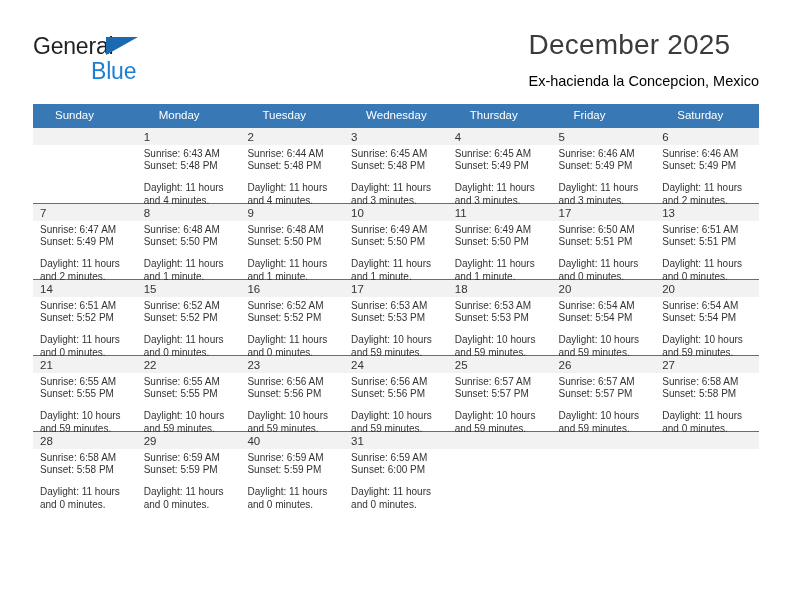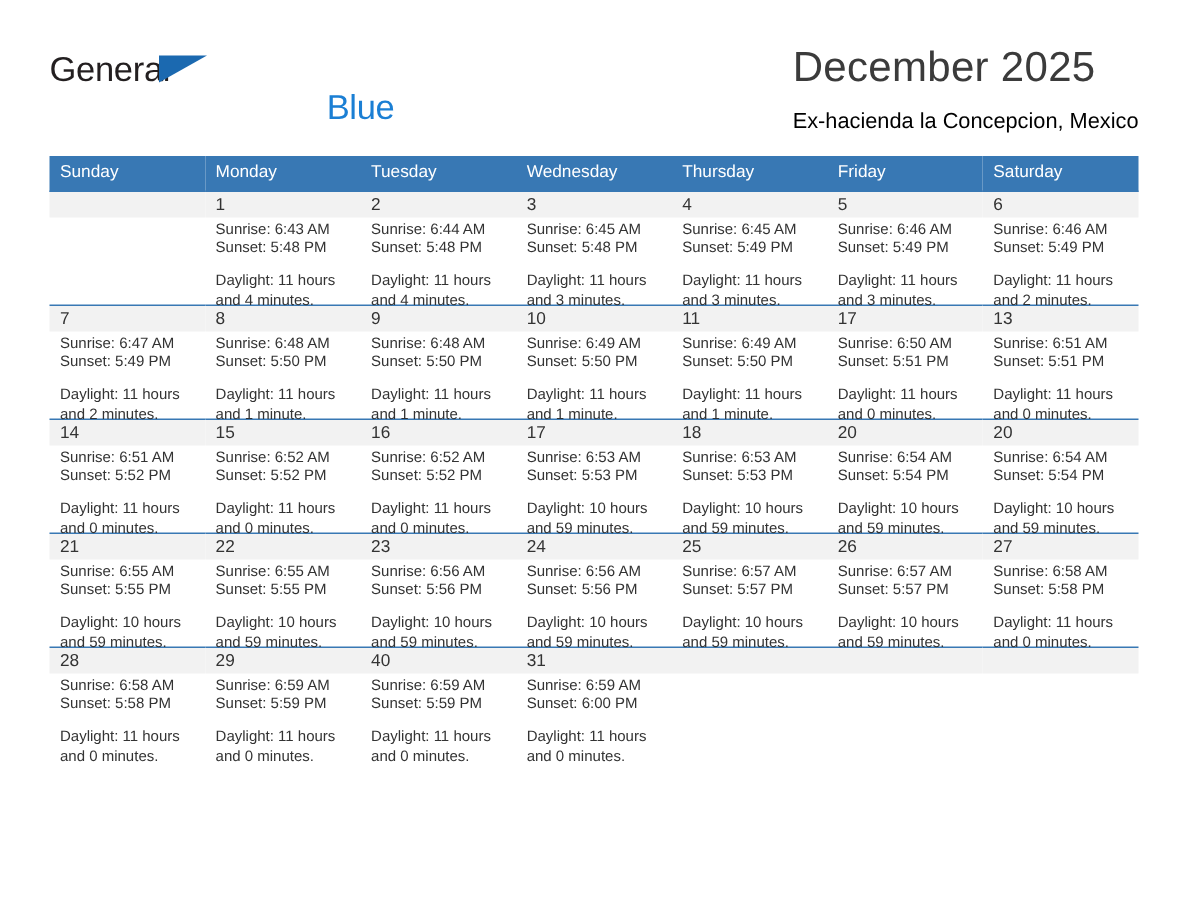--- a/index.html
+++ b/index.html
@@ -55,21 +55,20 @@
     border-left: 32px solid #1b69b0;
     border-bottom: 18px solid transparent;
   }
   .brand-line2 {
     margin-top: 1px;
     margin-left: 58px;
     font-size: 23px;
     line-height: 24px;
     color: #1b7fd4;
     letter-spacing: -0.2px;
-    text-align: right;
   }
 
   .title-block {
     position: absolute;
     right: 0;
     top: 0;
   }
   .cal-title {
     font-size: 28px;
     line-height: 34px;
@@ -92,21 +91,21 @@
     width: 726px;
     border-collapse: collapse;
     table-layout: fixed;
   }
   .calendar th {
     background: #3878b4;
     color: #ffffff;
     font-size: 11.5px;
     font-weight: normal;
     text-align: left;
-    padding: 5px 0 6px 7px;
+    padding: 5px 0 6px 22px;
     height: 12px;
     border: none;
     margin-left: 32px;
   }
   .calendar td {
     vertical-align: top;
     height: 75px;
     padding: 0;
     border: none;
     background: #ffffff;

